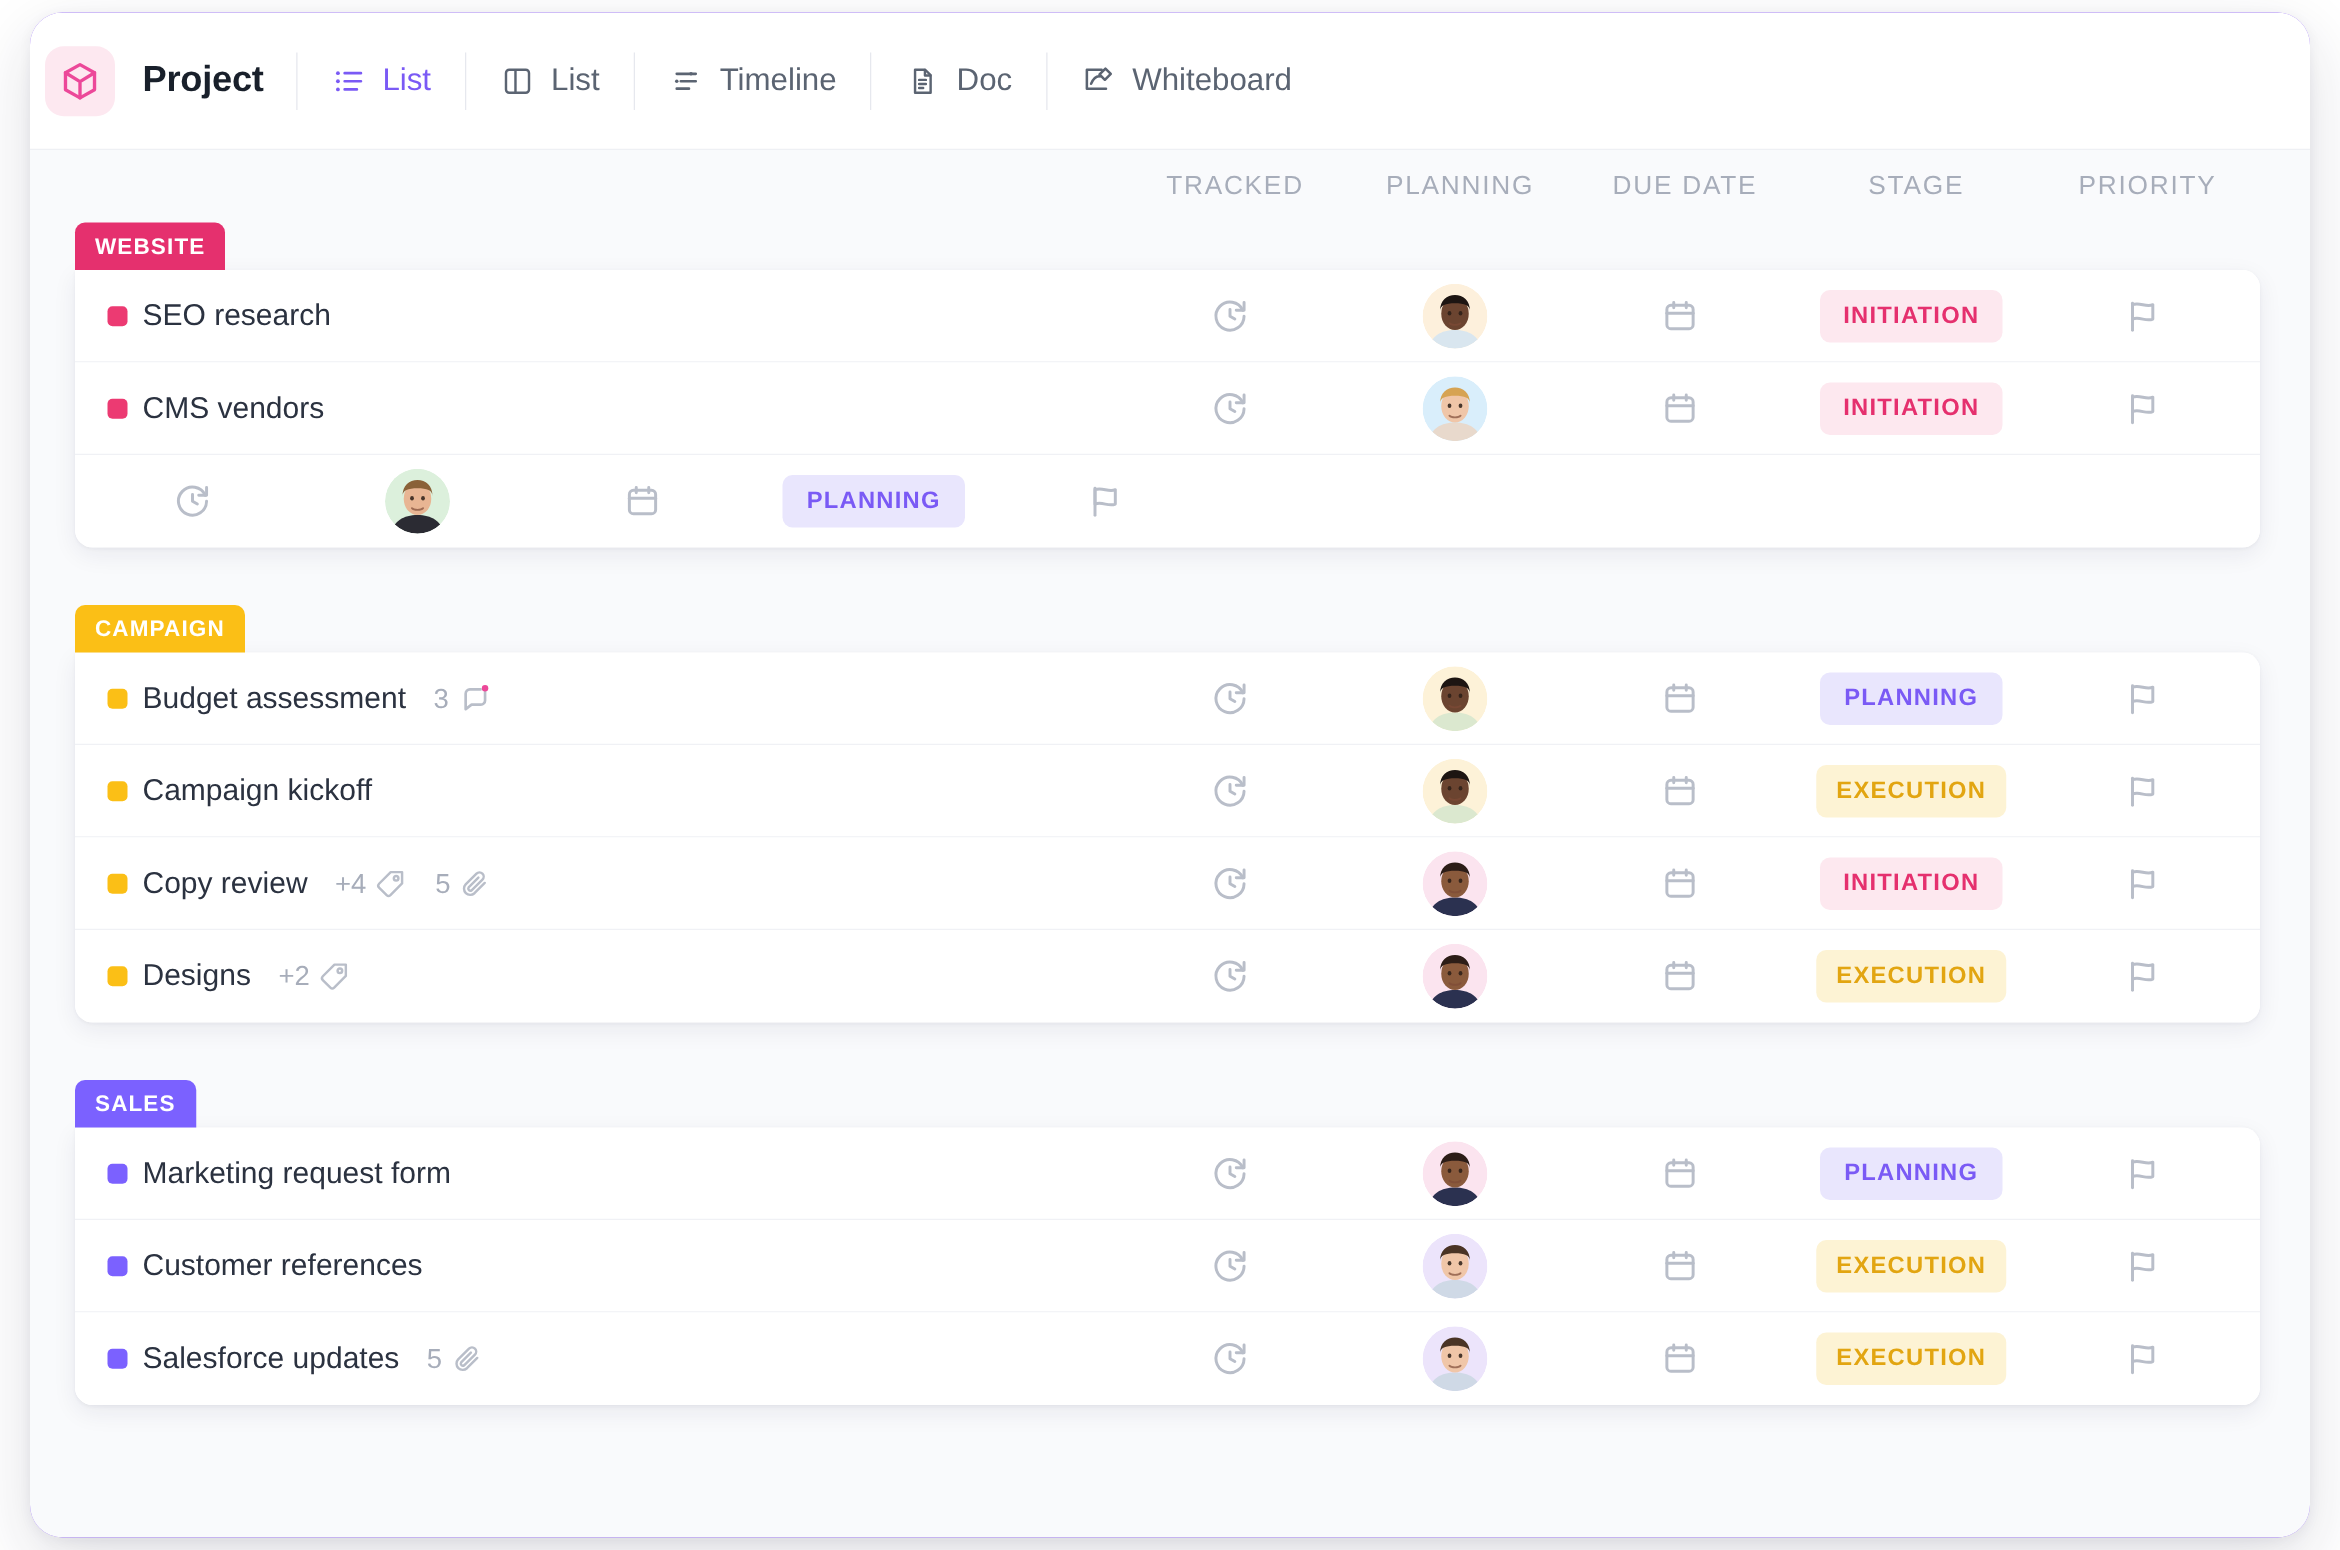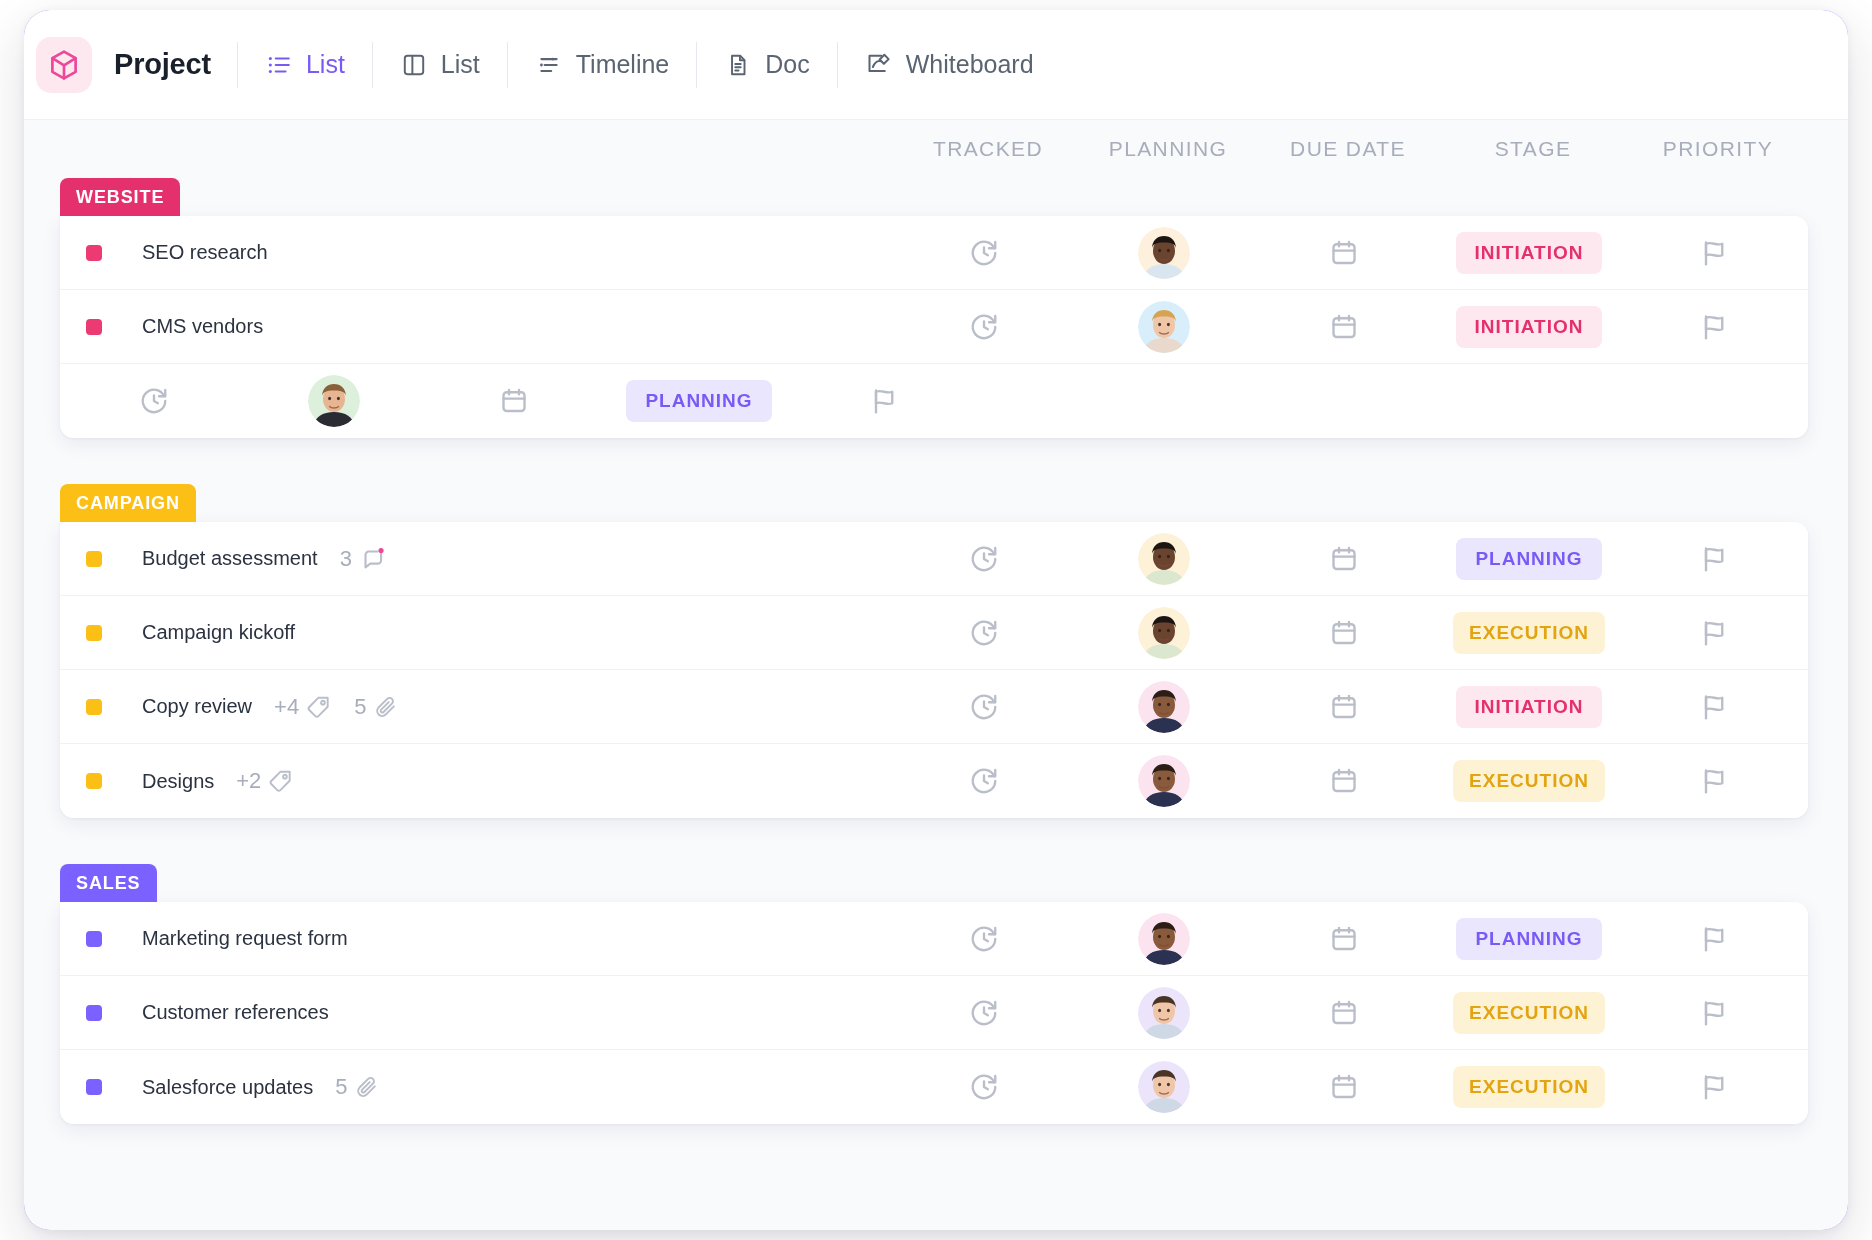--- a/index.html
+++ b/index.html
@@ -98,21 +98,21 @@
     padding-left: 4px; padding-right: 4px;
     border-bottom: 1px solid #f0f1f5;
     background: #fff;
   }
   .row:last-child { border-bottom: none; }
 
   .cell { display: flex; align-items: center; justify-content: center; }
   .cell.c-name { justify-content: flex-start; padding-left: 22px; gap: 0; }
 
   .dot { width: 16px; height: 16px; border-radius: 4px; flex: 0 0 16px; }
-  .task-title { font-size: 20px; color: #2b3240; margin-left: 40px; white-space: nowrap; }
+  .task-title { font-size: 24px; color: #2b3240; margin-left: 12px; white-space: nowrap; }
 
   .meta { display: inline-flex; align-items: center; gap: 7px; margin-left: 22px; }
   .meta-num { font-size: 22px; color: #a7adba; }
   .meta-icon { display: inline-flex; align-items: center; position: relative; }
 
   .badge {
     display: inline-flex; align-items: center; justify-content: center;
     height: 42px; min-width: 146px; padding: 0 16px;
     border-radius: 8px;
     font-size: 19px; font-weight: bold; letter-spacing: 1px;

